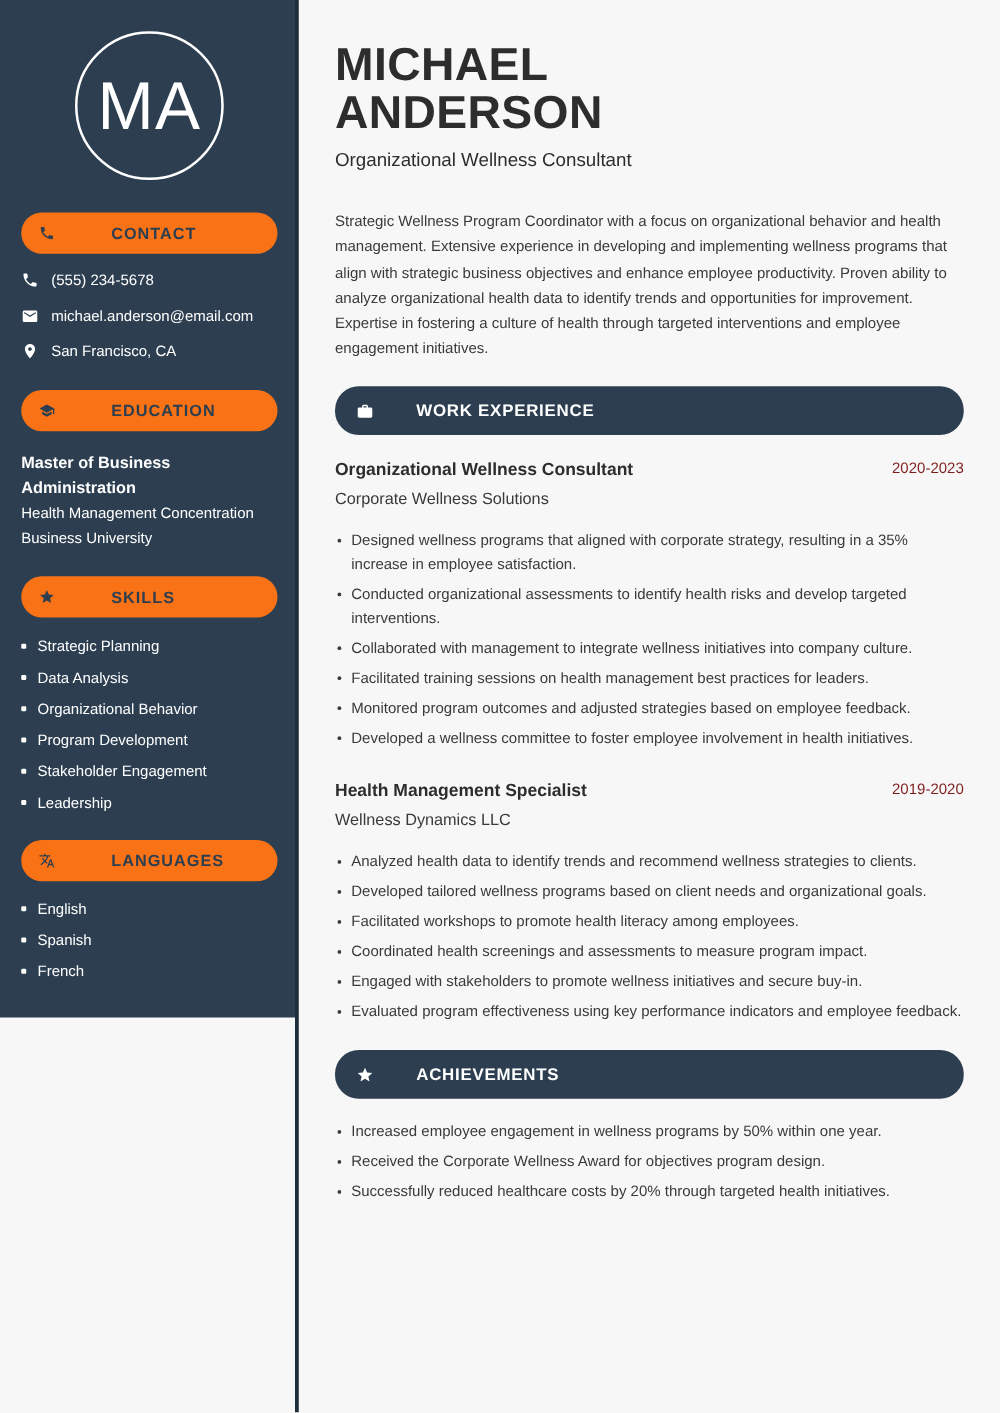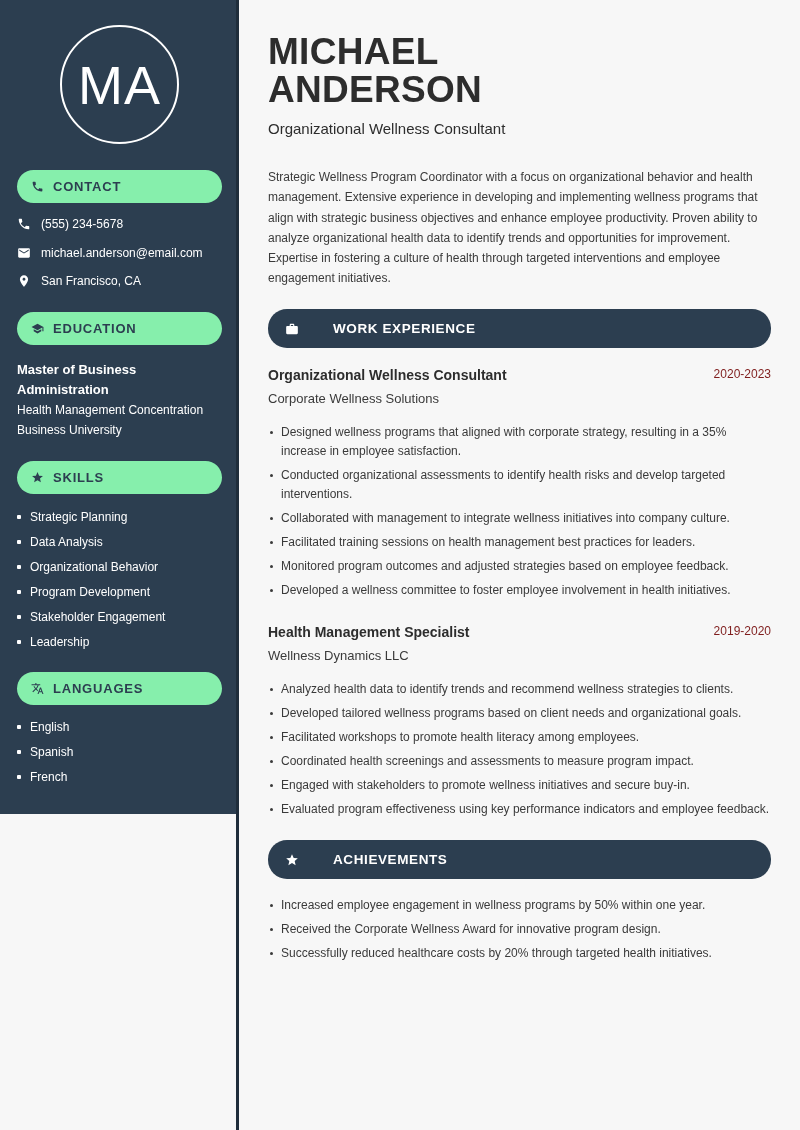--- a/index.html
+++ b/index.html
@@ -21,23 +21,23 @@
       background: #1f2d3b;
     }
     .monogram {
       position: absolute; left: 60px; top: 25px; width: 119px; height: 119px;
       border: 2.5px solid #ffffff; border-radius: 50%;
       display: flex; align-items: center; justify-content: center;
       font-size: 54px; font-weight: 500; letter-spacing: 1px; color: #ffffff;
     }
     .pill {
       position: absolute; left: 17px; width: 205px; height: 33px;
-      background: #86efac; border-radius: 17px;
+      background: #f97316; border-radius: 17px;
       display: flex; align-items: center; padding-left: 14px;
-      color: #2c3e50; font-weight: bold; font-size: 13px; letter-spacing: 0.8px;
+      color: #2c3e50; font-weight: bold; font-size: 13px; letter-spacing: 0.8px; gap: 36px;
     }
     .pill .icon { width: 13px; height: 13px; margin-right: 9px; display: inline-flex; align-items: center; justify-content: center; }
     .pill svg { width: 13px; height: 13px; fill: #2c3e50; }
     .contact-row {
       position: absolute; left: 17px; display: flex; align-items: center;
       font-size: 12px; color: #ffffff;
     }
     .contact-row .icon { width: 14px; height: 14px; margin-right: 10px; display: inline-flex; align-items: center; justify-content: center; }
     .contact-row svg { width: 14px; height: 14px; fill: #ffffff; }
     .edu-degree { position: absolute; left: 17px; top: 360px; width: 200px; font-size: 13px; font-weight: bold; line-height: 20px; color: #ffffff; }
@@ -224,15 +224,15 @@
 <div class="bar" style="top:840px">
   <span class="icon">
     <svg viewBox="0 0 24 24">
         <path d="M12 2l2.9 6.6 7.1.6-5.4 4.7 1.6 7L12 17.3 5.8 20.9l1.6-7L2 9.2l7.1-.6z"></path>
       </svg>
   </span>
   <span>ACHIEVEMENTS</span>
 </div>
 <ul class="bullets" style="top:896px">
   <li>Increased employee engagement in wellness programs by 50% within one year.</li>
-  <li>Received the Corporate Wellness Award for innovative program design.</li>
+  <li>Received the Corporate Wellness Award for objectives program design.</li>
   <li>Successfully reduced healthcare costs by 20% through targeted health initiatives.</li>
 </ul>
 
 </body></html>

